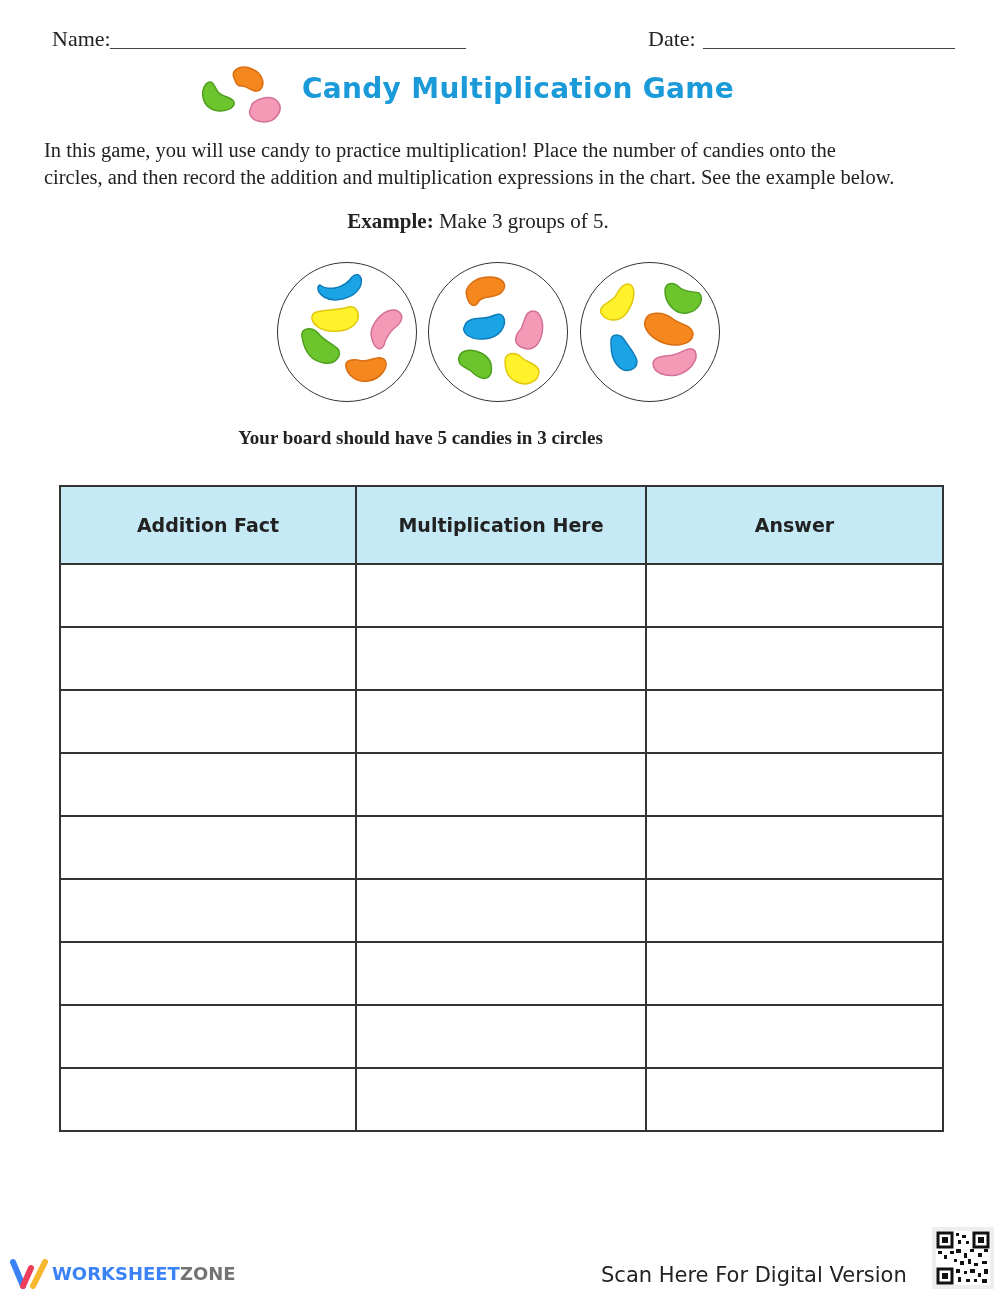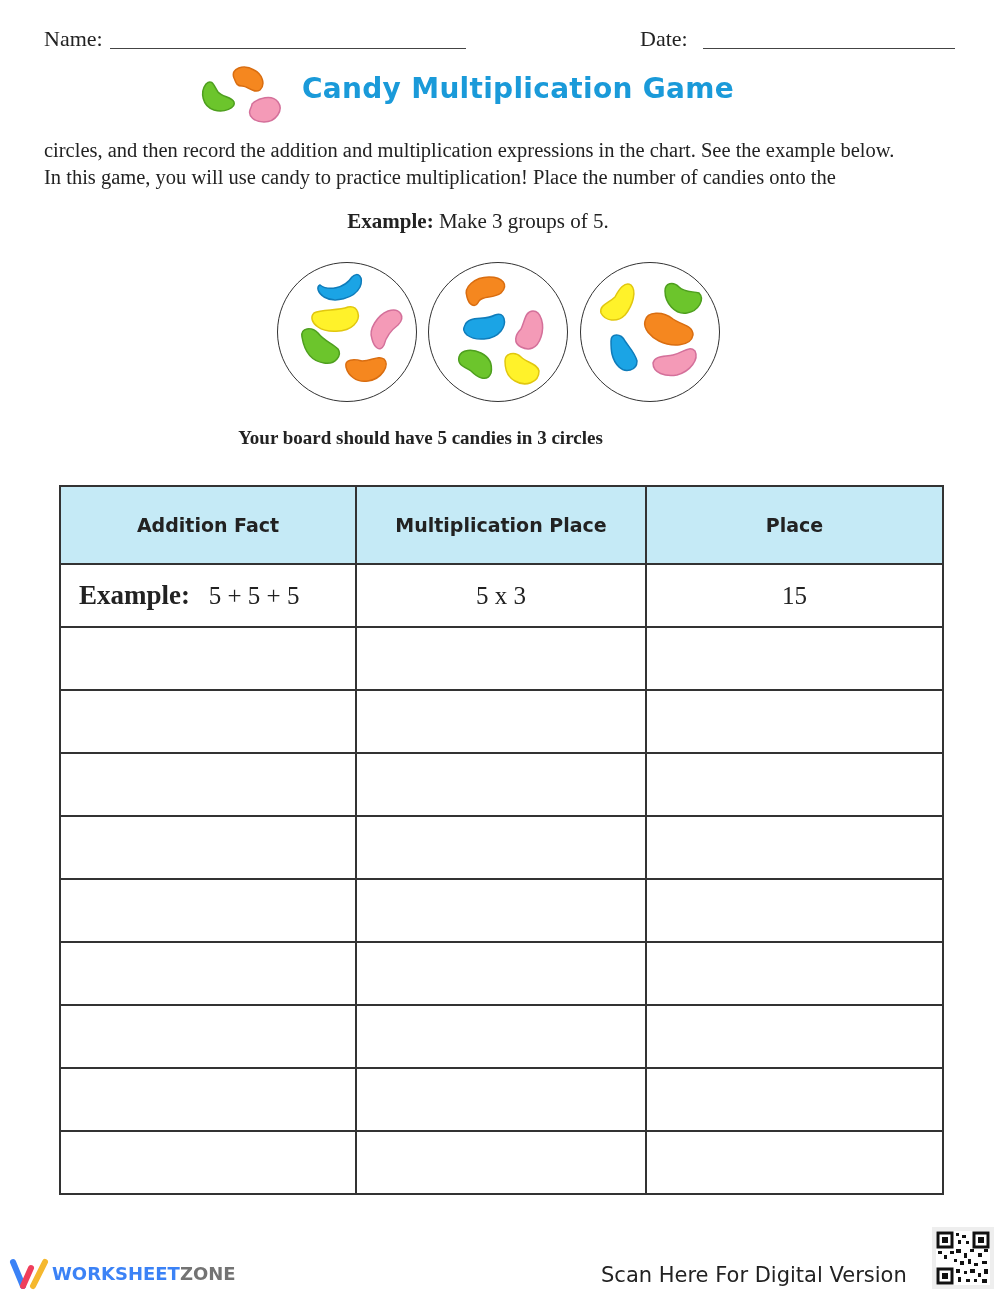--- a/index.html
+++ b/index.html
@@ -1,18 +1,18 @@
 <!DOCTYPE html>
 <html><head>
 <meta charset="utf-8">
 <style>
   html, body { margin:0; padding:0; background:#ffffff; }
   body { width:1000px; height:1294px; position:relative; overflow:hidden; font-family:"Liberation Serif", "DejaVu Serif", serif; color:#222; }
   .abs { position:absolute; }
-  .field-label { font-size:22px; color:#222; }
+  .field-label { font-size:22px; color:#222;margin-left:8px; }
   .field-line { border-bottom:1.5px solid #444; height:0; }
   .title { font-family:"DejaVu Sans", sans-serif; font-weight:bold; font-size:28px; color:#1a9ad9; letter-spacing:0.3px; }
   .intro { font-size:20.5px; line-height:27px; color:#222; }
   .example { font-size:21px; color:#222; text-align:center; }
   .example b { font-weight:bold; }
   .caption { font-size:19px; font-weight:bold; color:#222; text-align:center; }
   .plate { position:absolute; width:140px; height:140px; border:1.5px solid #333; border-radius:50%; background:#fff; box-sizing:border-box; }
   table.grid { position:absolute; left:59px; top:485px; width:883px; border-collapse:collapse; table-layout:fixed; }
   table.grid td, table.grid th { border:2px solid #333; padding:0; }
   table.grid th { background:#c5eaf6; height:76px; font-family:"DejaVu Sans", sans-serif; font-size:19px; font-weight:bold; color:#222; text-align:center; }
@@ -33,22 +33,22 @@
 <div class="abs" style="left:196px; top:64px; width:96px; height:62px;">
   <svg width="96" height="62" viewBox="0 0 96 62">
     <path d="M10 20 C4 28 6 42 18 46 C28 49 40 44 38 38 C36 33 26 33 22 28 C18 22 16 14 10 20 Z" fill="#6cc52c" stroke="#4e9f1e" stroke-width="1.5"></path>
     <path d="M38 14 C34 4 48 0 58 6 C66 10 70 20 64 26 C58 30 52 22 46 22 C40 22 40 18 38 14 Z" fill="#f5871f" stroke="#d96d10" stroke-width="1.5"></path>
     <path d="M56 40 C62 34 76 30 82 38 C88 46 80 58 68 58 C58 58 52 52 54 46 C55 43 56 42 56 40 Z" fill="#f49ab7" stroke="#d4709a" stroke-width="1.5"></path>
   </svg>
 </div>
 <div class="abs title" style="left:302px; top:72px;">Candy Multiplication Game</div>
 
 <div class="abs intro" style="left:44px; top:137px; width:930px;">
+  <div>In this game, you will use candy to practice multiplication! Place the number of candies onto the</div>
   <div>circles, and then record the addition and multiplication expressions in the chart. See the example below.</div>
-  <div>In this game, you will use candy to practice multiplication! Place the number of candies onto the</div>
 </div>
 
 <div class="abs example" style="left:0; width:956px; top:209px;">
   <b>Example:</b>
   <span>Make 3 groups of 5.</span>
 </div>
 
 <div class="plate" style="left:277px; top:262px;">
   <svg width="137" height="137" viewBox="0 0 137 137">
     <path d="M42 22 C50 28 66 26 74 14 C80 8 86 14 82 24 C76 36 56 40 46 34 C40 30 38 24 42 22 Z" fill="#1ba4e5" stroke="#0f7cba" stroke-width="1.5"></path>
@@ -81,33 +81,25 @@
 
 <table class="grid">
   <colgroup>
       <col style="width:296px">
       <col style="width:290px">
       <col style="width:297px">
     </colgroup>
   <thead>
     <tr>
       <th>Addition Fact</th>
-      <th>Multiplication Place</th>
-      <th>Place</th>
+      <th>Multiplication Here</th>
+      <th>Answer</th>
     </tr>
   </thead>
   <tbody>
-    <tr>
-      <td class="ex-add">
-        <b>Example:</b>&nbsp;&nbsp;
-        <span>5 + 5 + 5</span>
-      </td>
-      <td>5 x 3</td>
-      <td>15</td>
-    </tr>
     <tr>
         <td></td>
         <td></td>
         <td></td>
       </tr>
     <tr>
         <td></td>
         <td></td>
         <td></td>
       </tr>

